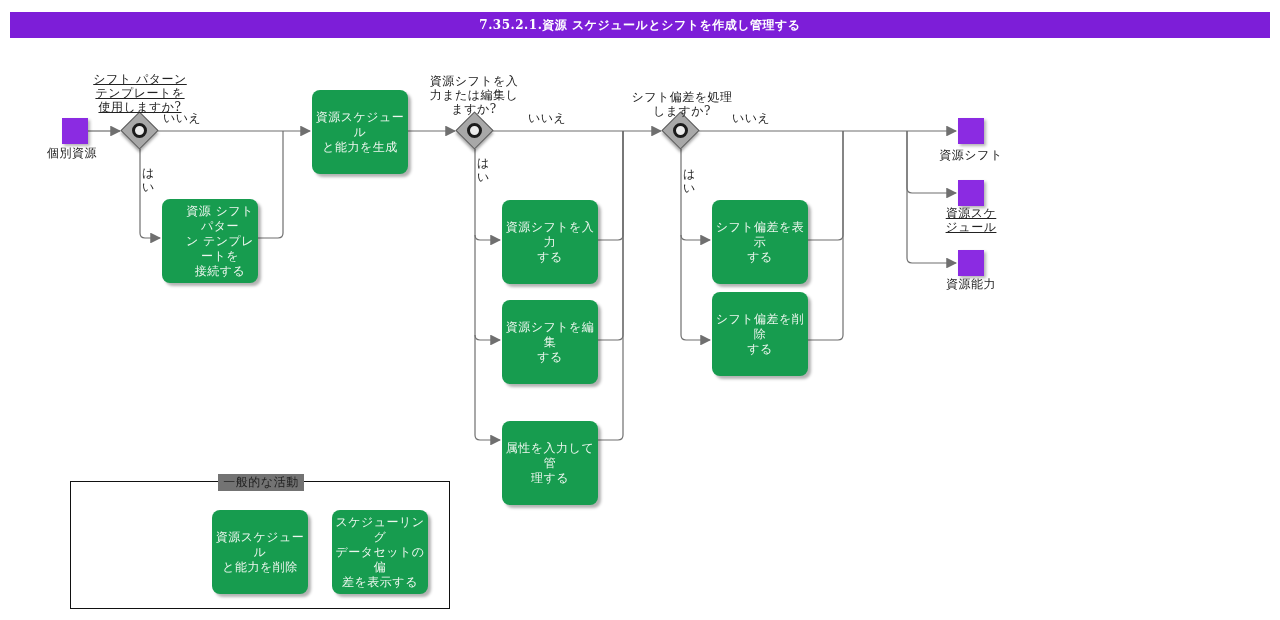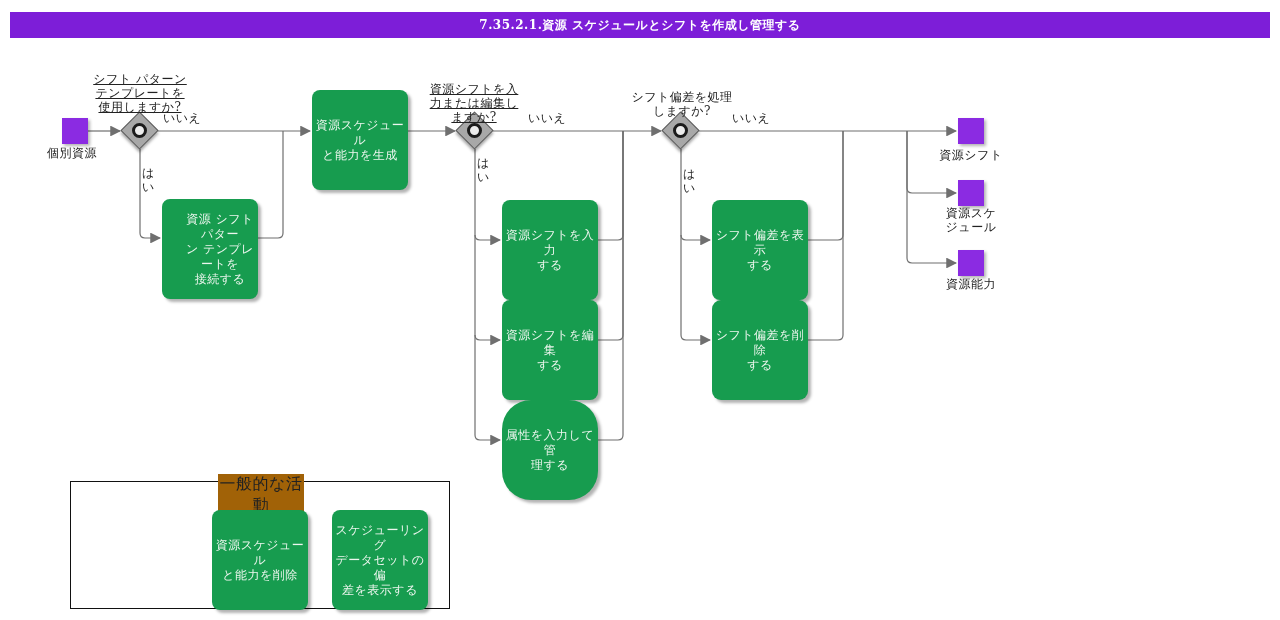--- a/index.html
+++ b/index.html
@@ -17,21 +17,21 @@
   #canvas{position:relative;width:1280px;height:620px;background:#ffffff;}
   .titlebar{
     position:absolute;left:10px;top:12px;width:1260px;height:26px;
     background:var(--title-bar);color:#ffffff;font-size:12px;font-weight:bold;
     text-align:center;line-height:26px;letter-spacing:.5px;
   }
   #connectors{position:absolute;left:0;top:0;width:1280px;height:620px;}
   #connectors path.flow{stroke:var(--connector);stroke-width:1.2;fill:none;}
   #connectors marker path{fill:var(--connector);stroke:none;}
   .activity{
-    position:absolute;width:96px;height:100px;border-radius:8px;
+    position:absolute;width:96px;height:84px;border-radius:8px;
     background:var(--activity-fill);color:#ecf6ee;
     display:flex;align-items:center;justify-content:center;text-align:center;
     font-size:12px;line-height:15px;letter-spacing:.5px;
     box-shadow:3px 3px 3px rgba(0,0,0,0.30);
     white-space:pre-line;padding:2px;cursor:pointer;
   }
   .event{
     position:absolute;width:26px;height:26px;background:var(--event-fill);
     box-shadow:2px 2px 3px rgba(0,0,0,0.30);
   }
@@ -48,21 +48,21 @@
     position:absolute;color:#222222;font-size:12px;line-height:14px;
     letter-spacing:.5px;white-space:pre-line;
   }
   .lbl.center{text-align:center;}
   .group-box{
     position:absolute;left:70px;top:481px;width:380px;height:128px;
     border:1px solid #111111;background:#ffffff;
   }
   .group-title{
     position:absolute;left:218px;top:474px;width:86px;text-align:center;
-    background:#a16207;color:#222222;font-size:16px;letter-spacing:.5px;
+    background:#737373;color:#222222;font-size:12px;letter-spacing:.5px;
   }
 </style>
 </head>
 <body>
 
 <div id="canvas">
 
   <div class="titlebar">7.35.2.1.資源 スケジュールとシフトを作成し管理する</div>
 
   <svg id="connectors" viewBox="0 0 1280 620">
@@ -105,52 +105,52 @@
 い</div>
 
   <div class="activity" style="left:312px;top:90px;">資源スケジュール
 と能力を生成</div>
   <div class="activity" style="left:162px;top:199px;padding-left:22px;">資源 シフト パター
 ン テンプレートを
 接続する</div>
 
   <div class="diamond" style="left:461px;top:117px;"></div>
   <div class="gw-circle" style="left:467px;top:123px;"></div>
-  <div class="lbl center" style="left:414px;top:82px;width:120px;text-decoration:underline;">資源シフトを入
+  <div class="lbl center" style="left:414px;top:74px;width:120px;">資源シフトを入
 力または編集し
 ますか?</div>
   <div class="lbl" style="left:528px;top:111px;width:46px;">いいえ</div>
   <div class="lbl" style="left:477px;top:156px;width:16px;">は
 い</div>
 
   <div class="activity" style="left:502px;top:200px;">資源シフトを入力
 する</div>
   <div class="activity" style="left:502px;top:300px;">資源シフトを編集
 する</div>
-  <div class="activity" style="left:502px;top:400px;border-radius:29px;">属性を入力して管
+  <div class="activity" style="left:502px;top:421px;">属性を入力して管
 理する</div>
 
   <div class="diamond" style="left:667px;top:117px;"></div>
   <div class="gw-circle" style="left:673px;top:123px;"></div>
   <div class="lbl center" style="left:620px;top:90px;width:124px;">シフト偏差を処理
 しますか?</div>
   <div class="lbl" style="left:732px;top:111px;width:46px;">いいえ</div>
   <div class="lbl" style="left:683px;top:167px;width:16px;">は
 い</div>
 
   <div class="activity" style="left:712px;top:200px;">シフト偏差を表示
 する</div>
-  <div class="activity" style="left:712px;top:300px;border-radius:9px;">シフト偏差を削除
+  <div class="activity" style="left:712px;top:292px;">シフト偏差を削除
 する</div>
 
   <div class="event" style="left:958px;top:118px;"></div>
   <div class="lbl center" style="left:923px;top:148px;width:96px;">資源シフト</div>
 
   <div class="event" style="left:958px;top:180px;"></div>
-  <div class="lbl center" style="left:923px;top:206px;width:96px;">資源スケ
+  <div class="lbl center" style="left:923px;top:206px;width:96px;text-decoration:underline;">資源スケ
 ジュール</div>
 
   <div class="event" style="left:958px;top:250px;"></div>
   <div class="lbl center" style="left:923px;top:277px;width:96px;">資源能力</div>
 
   <div class="group-box"></div>
   <div class="group-title">一般的な活動</div>
   <div class="activity" style="left:212px;top:510px;">資源スケジュール
 と能力を削除</div>
   <div class="activity" style="left:332px;top:510px;">スケジューリング

